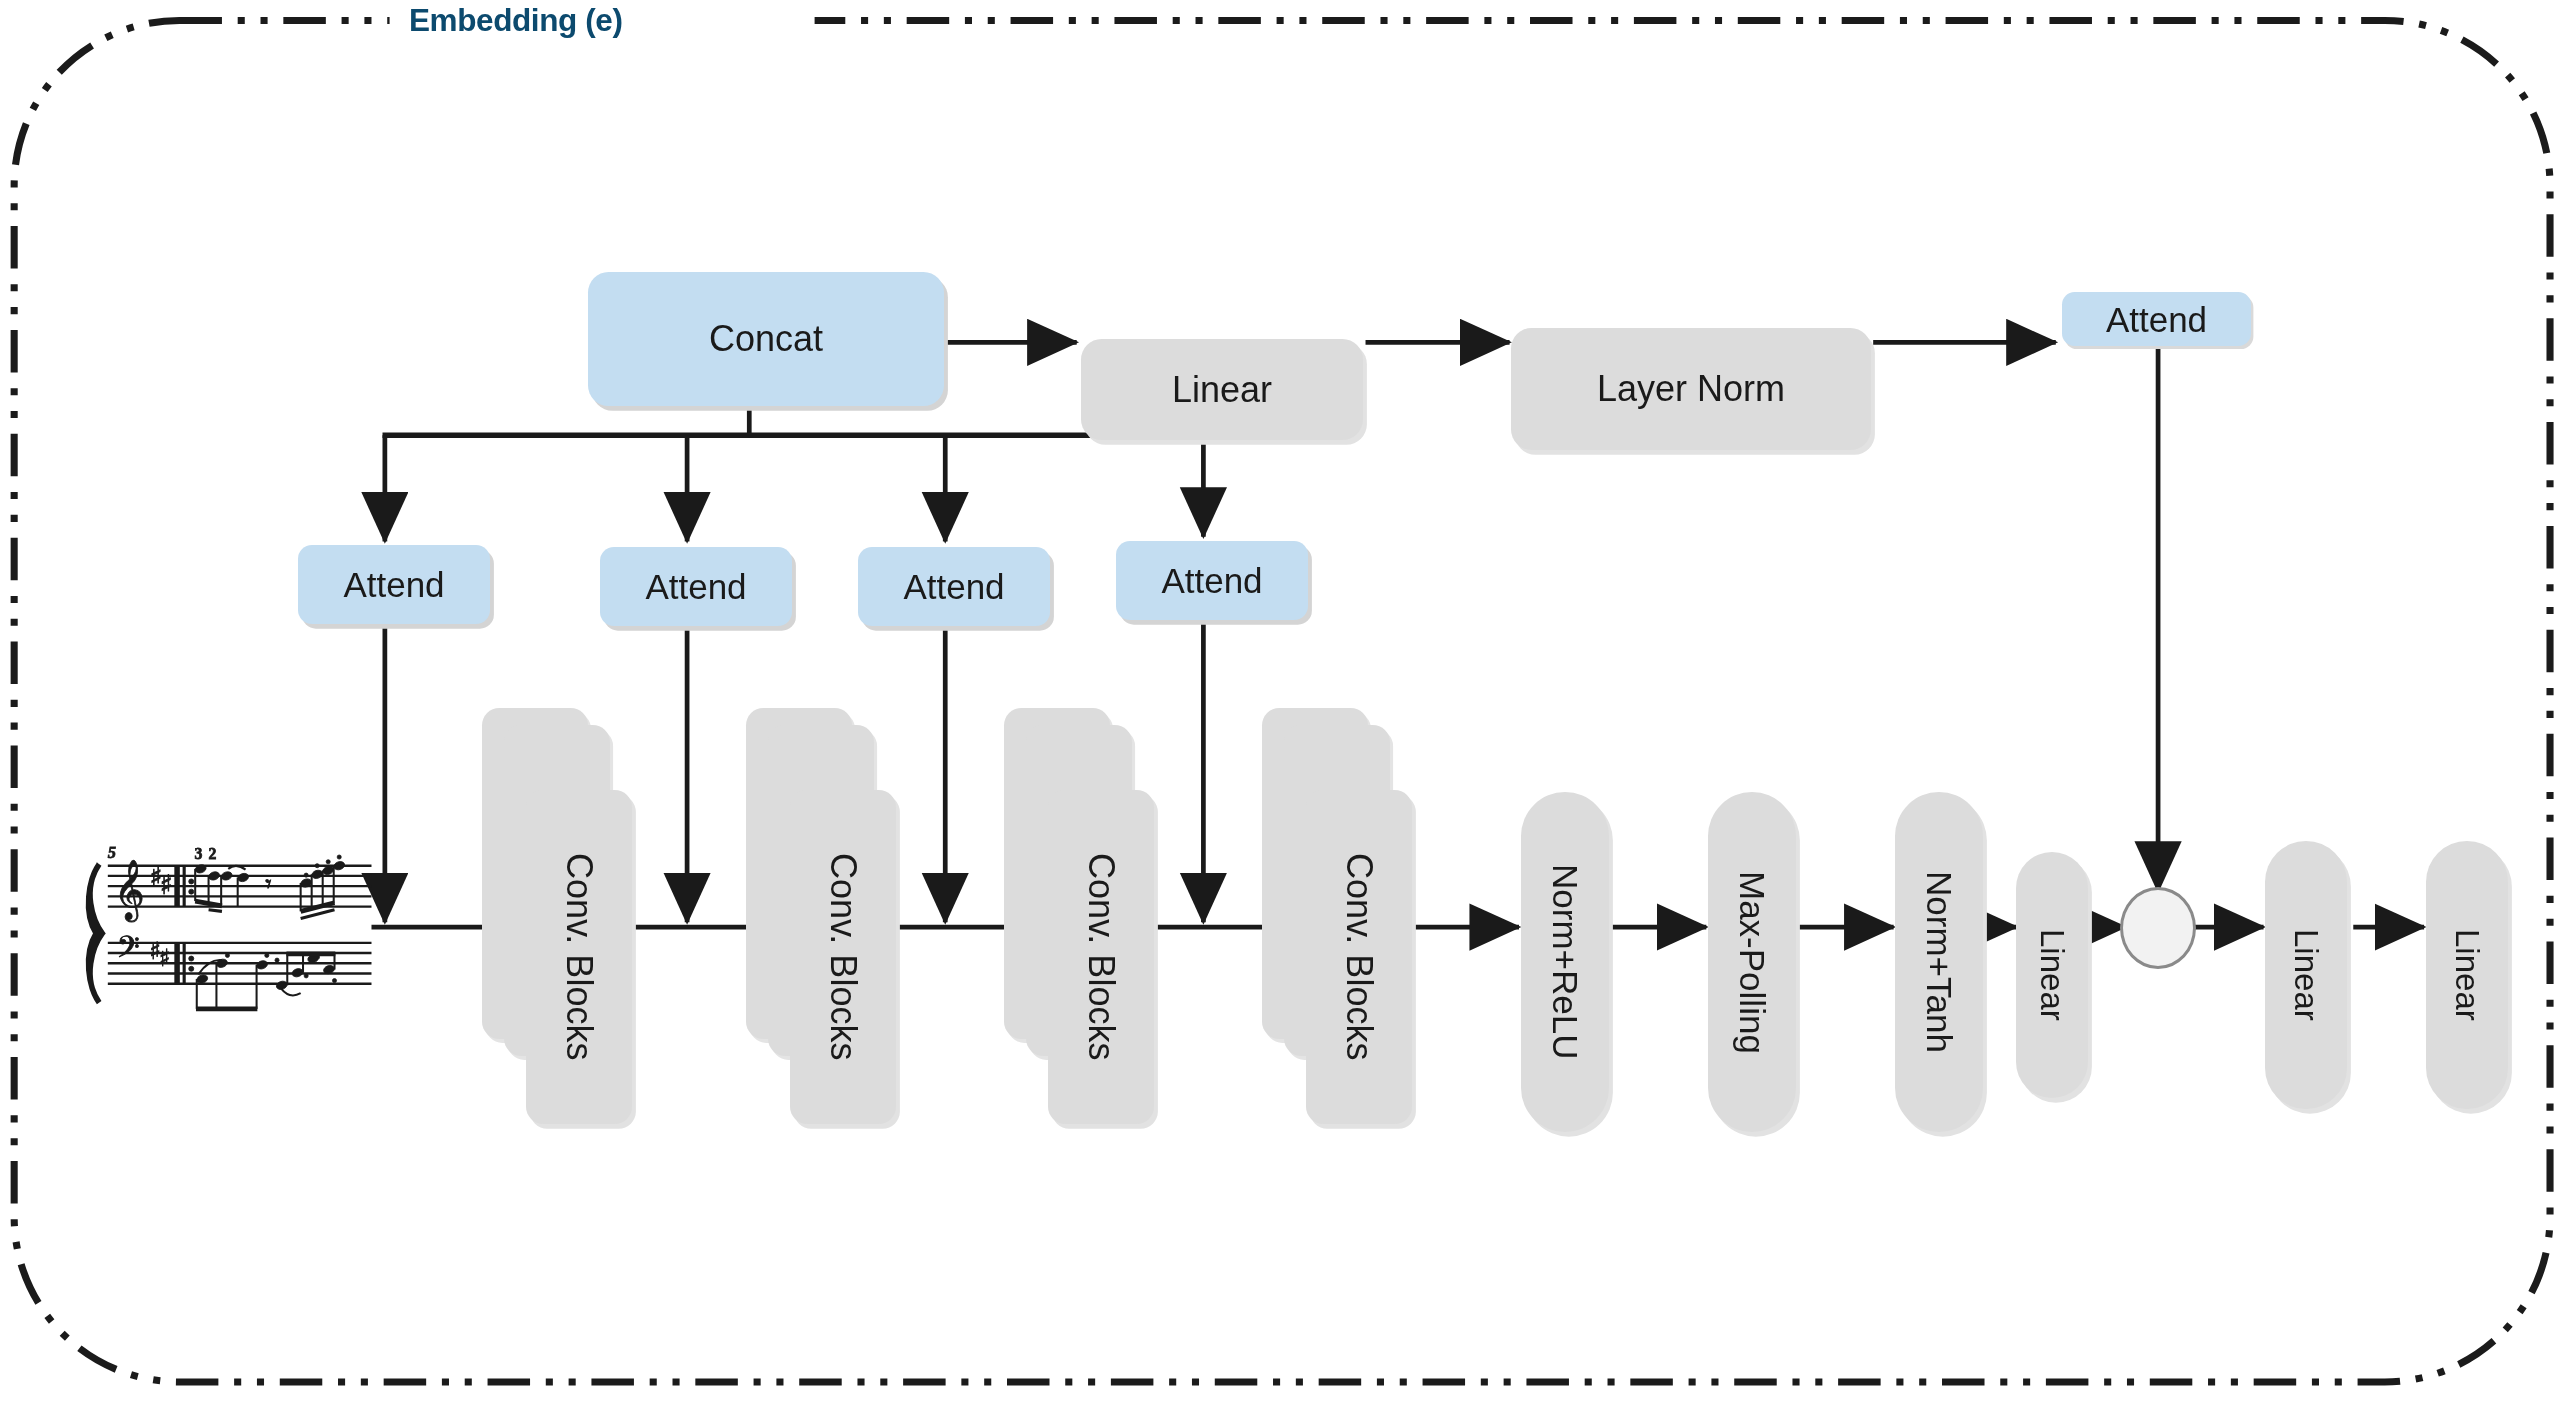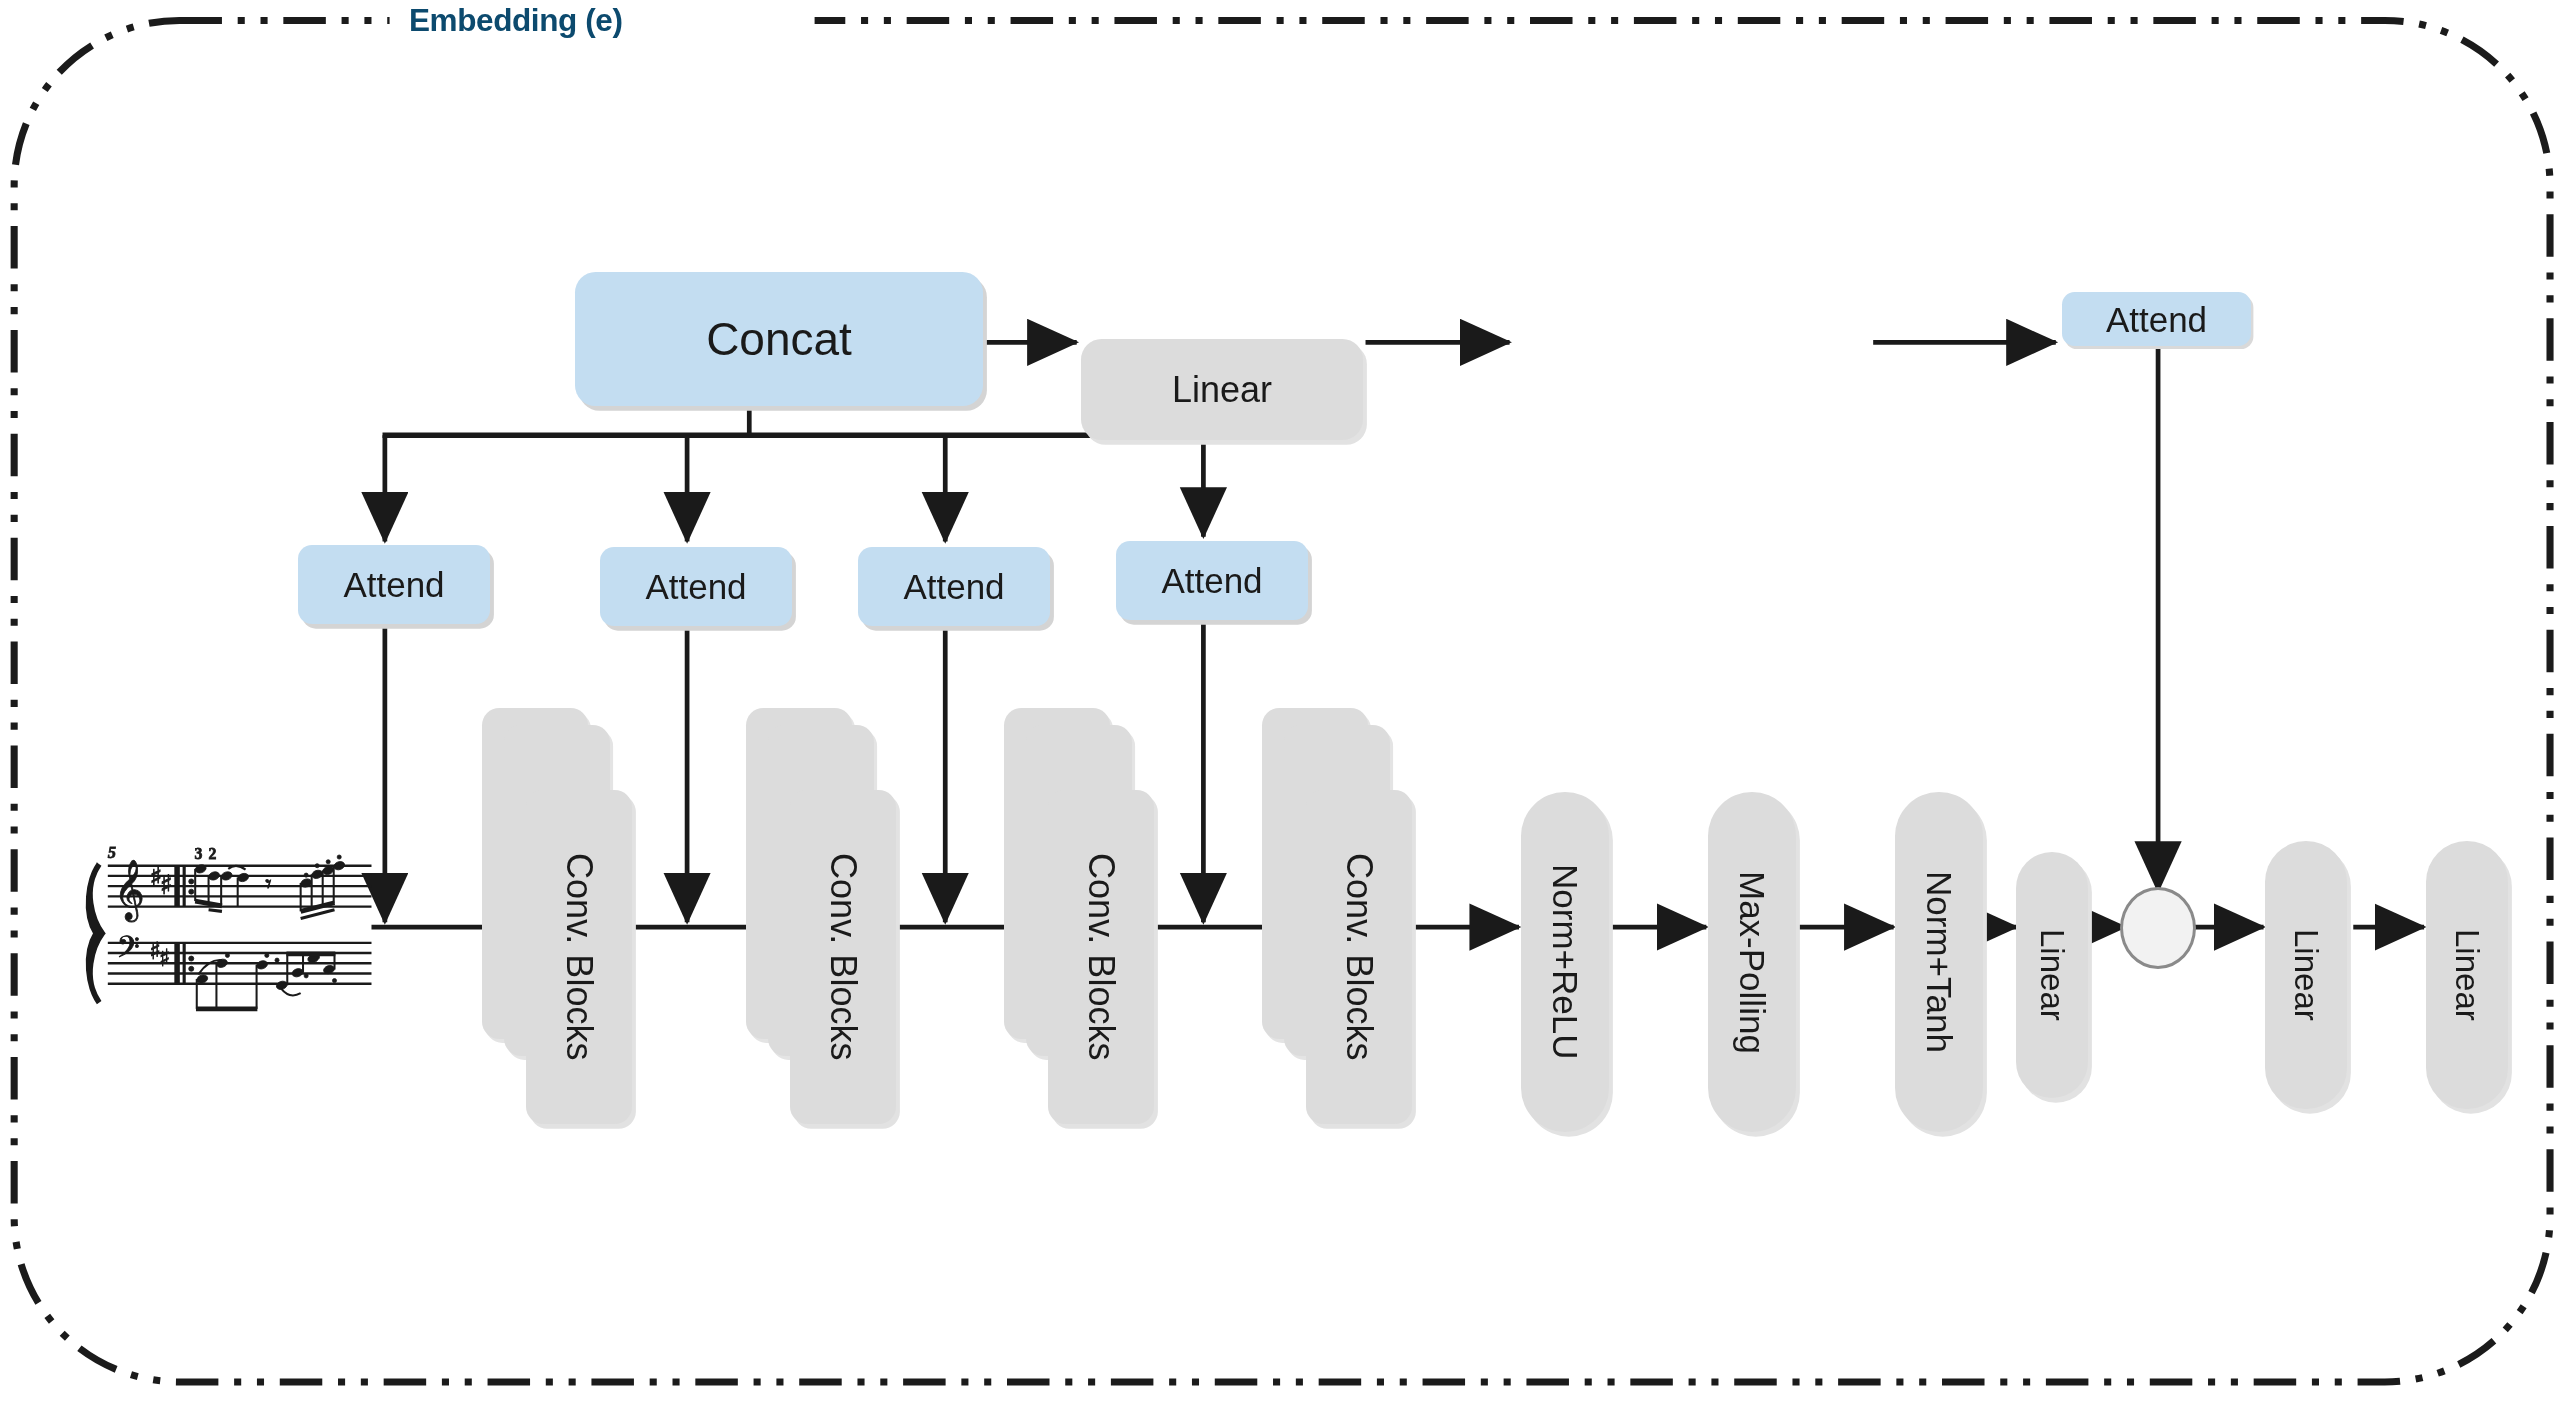--- a/index.html
+++ b/index.html
@@ -191,28 +191,31 @@
       <circle cx="289" cy="1214" r="2.6"></circle>
         <circle cx="339" cy="1214" r="2.6"></circle>
       <circle cx="352" cy="1220" r="2.6"></circle>
         <circle cx="389" cy="1240" r="2.6"></circle>
       <circle cx="425" cy="1246" r="2.6"></circle>
     </g>
   </svg>
 
   <div class="title" style="left:409px;top:1.6px;font-size:31.5px;">Embedding (e)</div>
 
-  <div class="node blue rrect" style="left:575px;top:272px;width:408px;height:134px;font-size:46px;">
+  <div class="node blue rrect" style="left:588px;top:272px;width:356px;height:134px;font-size:36px;">
     <span>Concat</span>
   </div>
 
   <div class="node grey rrect" style="left:1081px;top:293px;width:282px;height:101px;font-size:36px;">
     <span>Linear</span>
   </div>
 
+  <div class="node grey rrect" style="left:1511px;top:282px;width:360px;height:122px;font-size:36px;">
+    <span>Layer Norm</span>
+  </div>
 
   <div class="node blue rrect" style="left:2062px;top:292px;width:189px;height:54px;font-size:35px;border-radius:12.6px;box-shadow:2.4px 3.1px 0 0 #d9d9d9;">
     <span>Attend</span>
   </div>
 
   <div class="node blue rrect" style="left:298px;top:545px;width:192px;height:79px;font-size:35px;border-radius:14px;">
     <span>Attend</span>
   </div>
   <div class="node blue rrect" style="left:600px;top:547px;width:192px;height:79px;font-size:35px;border-radius:14px;">
     <span>Attend</span>

